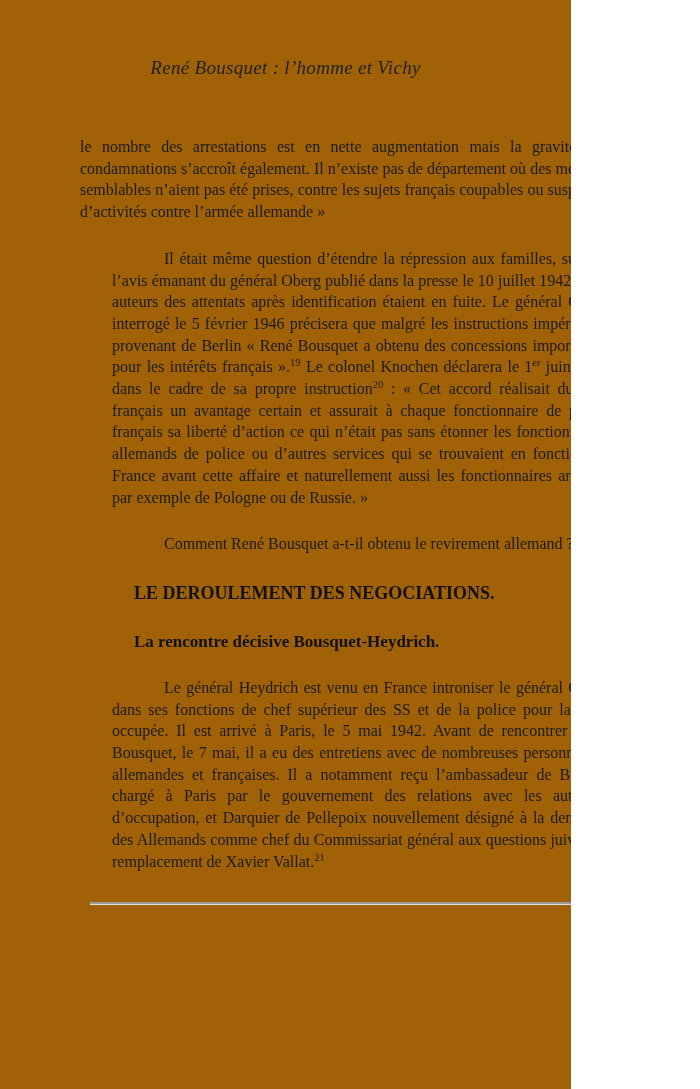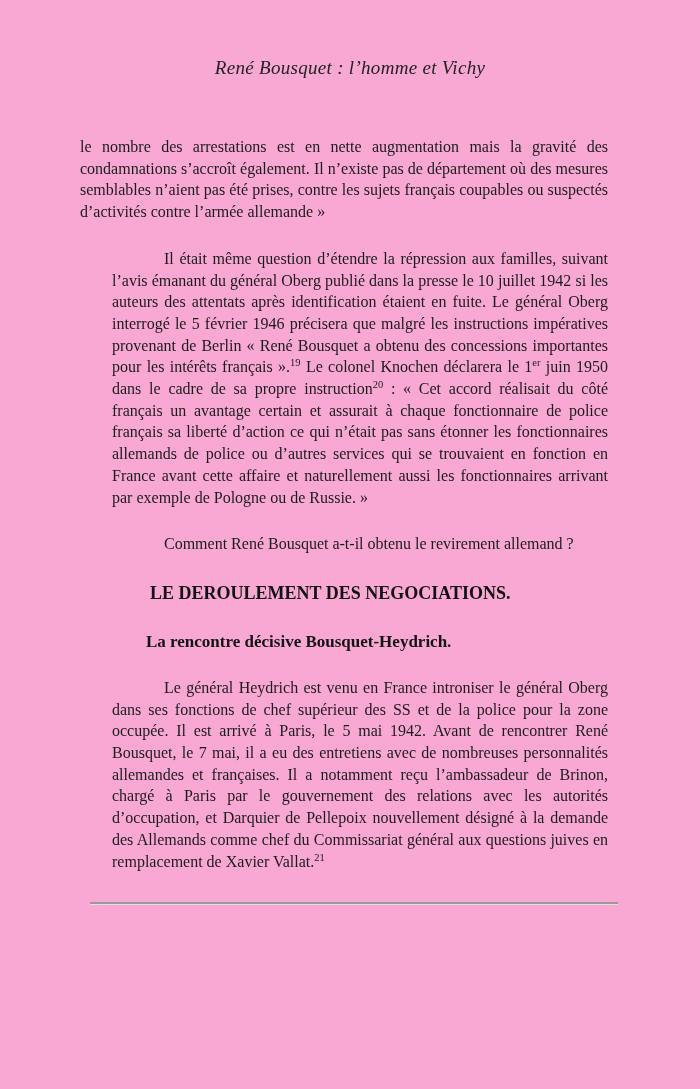--- a/index.html
+++ b/index.html
@@ -3,23 +3,23 @@
 <meta charset="utf-8">
 <style>
   * { box-sizing: border-box; }
   html, body { margin: 0; padding: 0; }
   body {
     background: #ffffff;
     font-family: "Liberation Serif", serif;
   }
   .page {
     position: relative;
-    width: 700px;
+    width: 571px;
     height: 1089px;
-    background: #f9a8d4;
+    background: #a16207;
     color: #1b1b1b;
     overflow: hidden;
   }
   .running-header {
     position: absolute;
     top: 57px;
     left: 0;
     width: 100%;
     text-align: center;
     font-style: italic;
@@ -36,28 +36,28 @@
   .para {
     margin: 0;
     font-size: 16px;
     line-height: 21.7px;
     text-align: justify;
     color: #1b1b1b;
   }
   .para.indent { text-indent: 52px; margin-left: 32px; }
   .block + .block { margin-top: 25px; }
   h2.heading {
-    margin: 16px;
+    margin: 0;
     padding-left: 54px;
     font-size: 18px;
     font-weight: bold;
     color: #111111;
   }
   h3.subheading {
-    margin: 12px;
+    margin: 0;
     padding-left: 54px;
     font-size: 17px;
     font-weight: bold;
     color: #111111;
   }
   h2.heading.block, h3.subheading.block { margin-top: 28px; }
   sup.fnref {
     font-size: 10.5px;
     line-height: 0;
     vertical-align: super;

